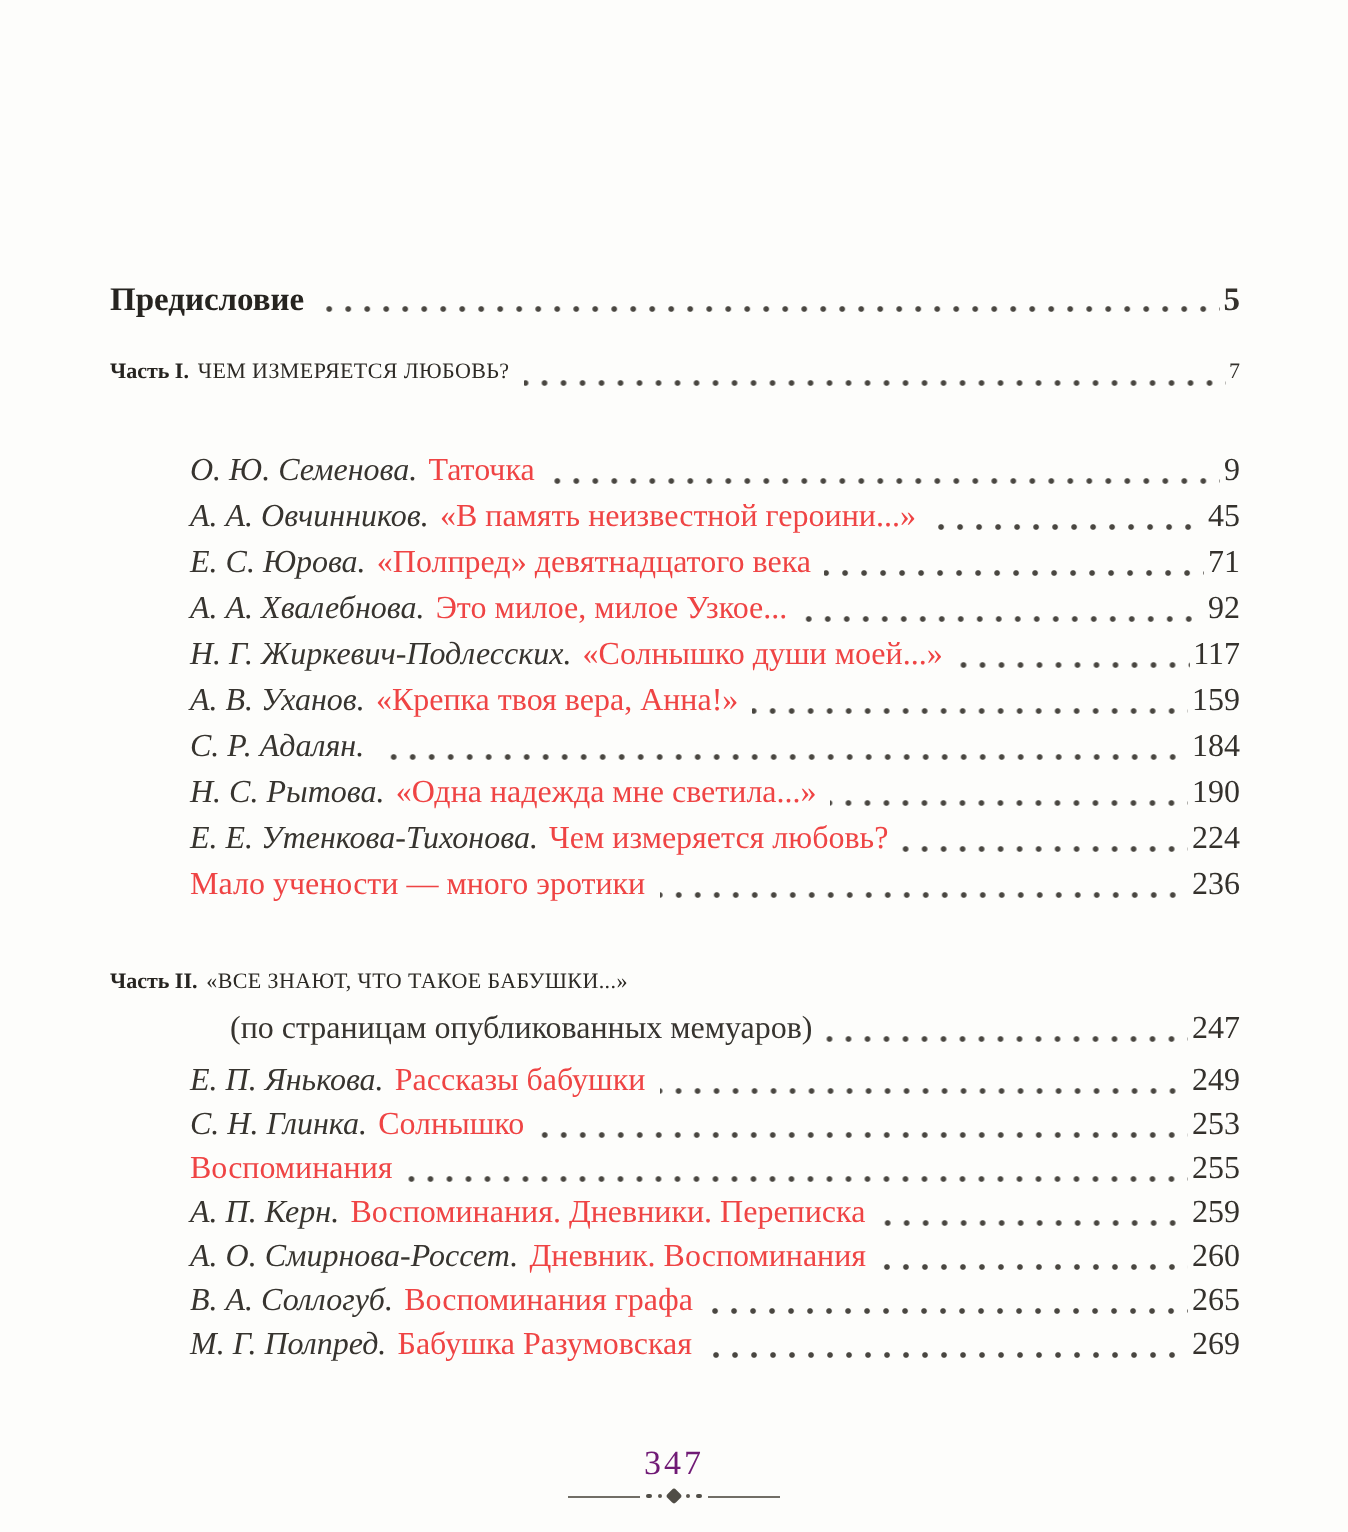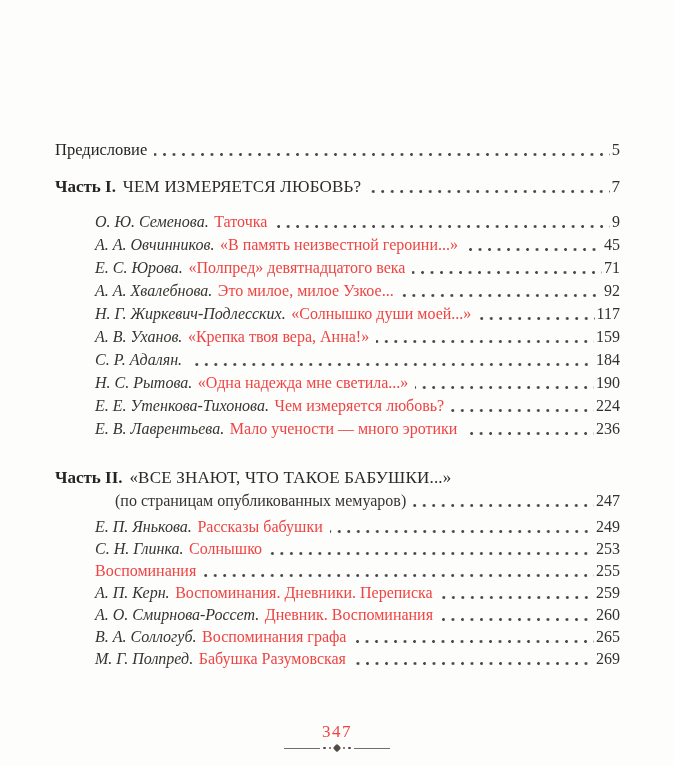--- a/index.html
+++ b/index.html
@@ -16,26 +16,26 @@
     color: #37342f;
     overflow: hidden;
   }
   .row {
     display: flex;
     align-items: baseline;
     font-size: 16px;
     line-height: 23px;
     white-space: nowrap;
   }
-  .preface-row { font-weight: normal; font-size: 16.5px; color: #262420; }
-  .part-row { margin-top: 14px; font-size: 17px; }
+  .preface-row { font-weight: bold; font-size: 16.5px; color: #262420; }
+  .part-row { margin-top: 14px; font-size: 11px; }
   .part-label { font-weight: bold; margin-right: 0.4em; color: #262420; }
   .part-title { letter-spacing: 0.2px; color: #2d2a25; }
   .part-sub-row { padding-left: 60px; font-size: 16px; }
-  .entries { margin-top: 12px; padding-left: 40px; }
+  .entries { margin-top: 26px; padding-left: 40px; }
   .entries-part2 .row { line-height: 22px; }
   .entries-part2 { margin-top: 4px; }
   .part2-block { margin-top: 26px; }
   .author { font-style: italic; margin-right: 0.35em; }
   .entry-title { color: #ef4444; }
   .dots {
     flex: 1 1 auto;
     min-width: 12px;
     align-self: flex-end;
     height: 3px;
@@ -44,21 +44,21 @@
     background-size: 9.5px 3px;
     background-repeat: repeat-x;
     background-position: right bottom;
   }
   .pagenum { white-space: nowrap; color: #34312c; }
   .footer {
     position: absolute;
     left: 0; right: 0; top: 722px;
     text-align: center;
   }
-  .folio { font-size: 17px; letter-spacing: 1.5px; color: #ef4444; }
+  .folio { font-size: 17px; letter-spacing: 1.5px; color: #701a75; }
   .ornament {
     margin-top: 3px;
     display: flex;
     justify-content: center;
     align-items: center;
     gap: 3px;
   }
   .orn-line { width: 36px; height: 1px; background: #716e66; }
   .orn-dot { width: 2.6px; height: 2.6px; border-radius: 50%; background: #504d46; }
   .orn-dot-sm { width: 2px; height: 2px; border-radius: 50%; background: #5a564e; }
@@ -135,21 +135,20 @@
       <span class="dots"></span>
       <span class="pagenum">190</span>
     </div>
     <div class="row">
       <span class="author">Е. Е. Утенкова-Тихонова.</span>
       <span class="entry-title">Чем измеряется любовь?</span>
       <span class="dots"></span>
       <span class="pagenum">224</span>
     </div>
     <div class="row">
-      <span class="author">Е. В. Лаврентьева.</span>
       <span class="entry-title">Мало учености — много эротики</span>
       <span class="dots"></span>
       <span class="pagenum">236</span>
     </div>
   </div>
 
   <div class="part2-block">
     <div class="row part-row" style="margin-top:0">
       <span class="part-label">Часть II.</span>
       <span class="part-title">«ВСЕ ЗНАЮТ, ЧТО ТАКОЕ БАБУШКИ...»</span>

